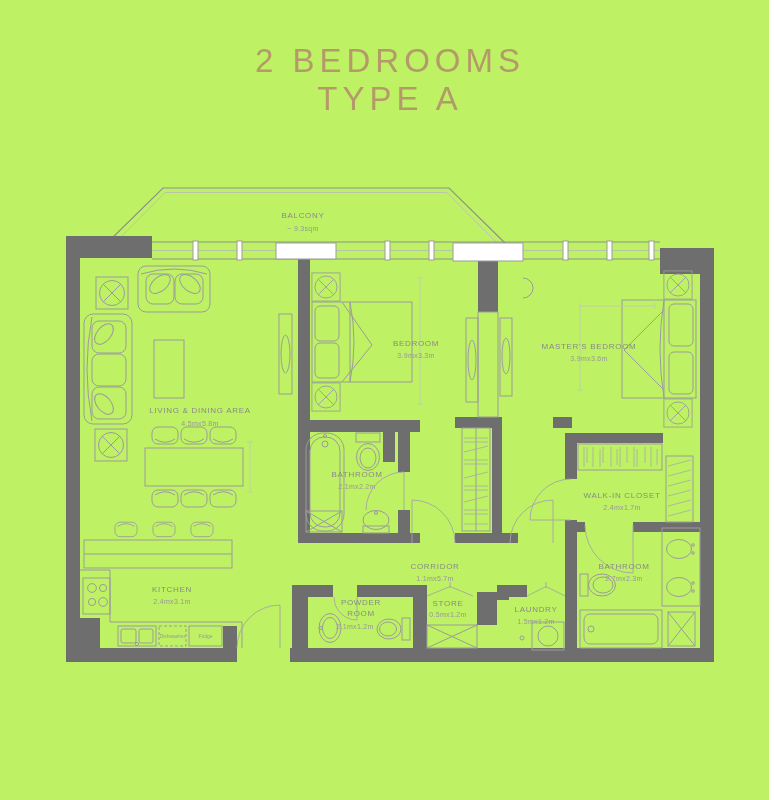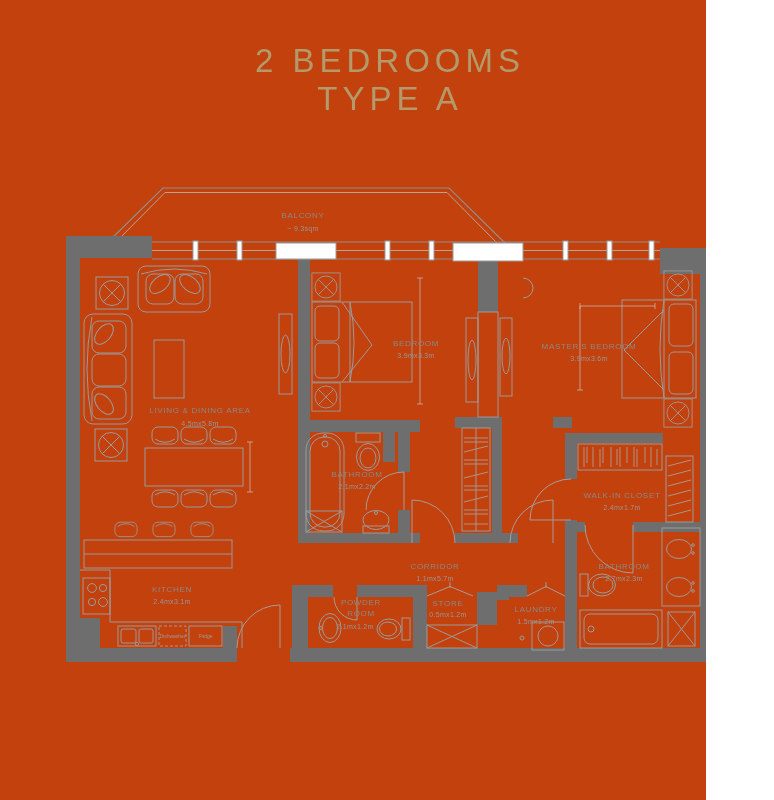--- a/index.html
+++ b/index.html
@@ -1,16 +1,16 @@
 <!DOCTYPE html>
 <html><head>
 <meta charset="utf-8">
 <style>
   html,body{margin:0;padding:0;background:#ffffff;}
-  .page{width:706px;height:800px;position:relative;background:#c2410c;overflow:hidden;}
+  .page{width:769px;height:800px;position:relative;background:#bef264;overflow:hidden;}
   svg{display:block;}
   .title-line{font-family:"Liberation Sans",sans-serif;font-size:33px;fill:#b49a6a;letter-spacing:5px;text-anchor:middle;font-weight:400;}
   .room-name{font-family:"Liberation Sans",sans-serif;font-size:8px;fill:#898989;letter-spacing:.7px;text-anchor:middle;}
   .room-dims{font-family:"Liberation Sans",sans-serif;font-size:7px;fill:#979797;letter-spacing:.3px;text-anchor:middle;}
   .tiny-label{font-family:"Liberation Sans",sans-serif;font-size:5px;fill:#9a9a9a;text-anchor:middle;}
   .wall{fill:#6e6e6e;stroke:none;}
   .f{fill:none;stroke:#9b9b9b;stroke-width:1;}
   .fw{fill:#ffffff;stroke:#9b9b9b;stroke-width:1;}
   .win{stroke:#8f8f8f;stroke-width:1.1;fill:none;}
   .winlight{stroke:#b9b9b9;stroke-width:.8;fill:none;}

